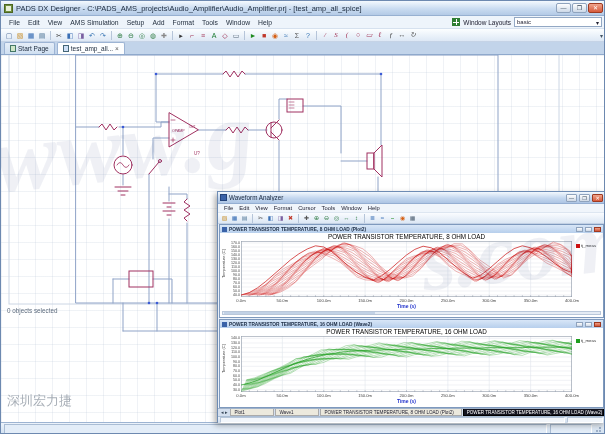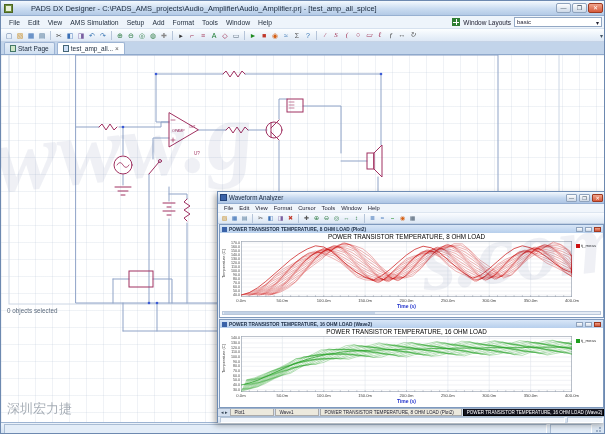--- a/index.html
+++ b/index.html
@@ -1,21 +1,21 @@
 <!DOCTYPE html>
 <html><head>
 <meta charset="utf-8">
 <style>
   html,body{margin:0;padding:0;background:#555;}
   #app{position:relative;width:605px;height:434px;background:#fff;overflow:hidden;
        font-family:"Liberation Sans",sans-serif;border:1px solid #6d89b0;box-sizing:border-box;}
   
   .titlebar{position:absolute;left:0;top:0;width:605px;height:15px;
     background:linear-gradient(#f4f9fe,#cadcf1 55%,#b4cae6);border-bottom:1px solid #97b0d1;
-    display:flex;align-items:center;gap:18px;padding:4px 3px;box-sizing:border-box;}
+    display:flex;align-items:center;gap:3px;padding:4px 3px;box-sizing:border-box;}
   .app-icon{width:9px;height:9px;background:#6f8f3f;border:1px solid #4c661f;box-sizing:border-box;}
   .app-icon i{display:block;width:5px;height:5px;margin:1px;background:#e8f0d8;}
   .title-text{font-size:7.5px;color:#1b2a3d;white-space:nowrap;overflow:hidden;flex:1;}
   .winbtns{margin-left:auto;display:flex;gap:1px;}
   .winbtn{width:15px;height:10px;border-radius:2px;border:1px solid #8fa3bd;box-sizing:border-box;
     background:linear-gradient(#fefefe,#cdd9e8);font-size:6px;line-height:8px;text-align:center;color:#345;}
   .winbtn.close{background:linear-gradient(#f0a48c,#d6593a);border-color:#9e3a22;color:#fff;}
   .menurow{position:absolute;left:0;top:15px;width:605px;height:13px;background:#eef4fb;
     border-bottom:1px solid #d6e1ef;display:flex;align-items:center;padding:0 4px;box-sizing:border-box;}
   .menu-item{font-size:6.8px;color:#1e2a3a;padding:1px 4px;}
@@ -614,14 +614,14 @@
         </div>
     </div>
     <div class="wv-status">
       <div class="cell"></div>
         <div class="cell small"></div>
     </div>
   </div>
 
   <div class="wm" style="left:-8px;top:90px;font-size:96px;transform:rotate(-6deg);">www.g</div>
   <div class="wm" style="left:420px;top:200px;font-size:86px;transform:rotate(-6deg);">s.com</div>
-  <div class="wm cn" style="left:6px;top:399px;text-align:center;">深圳宏力捷</div>
+  <div class="wm cn" style="left:6px;top:391px;text-align:center;">深圳宏力捷</div>
 </div>
 
 </body></html>

